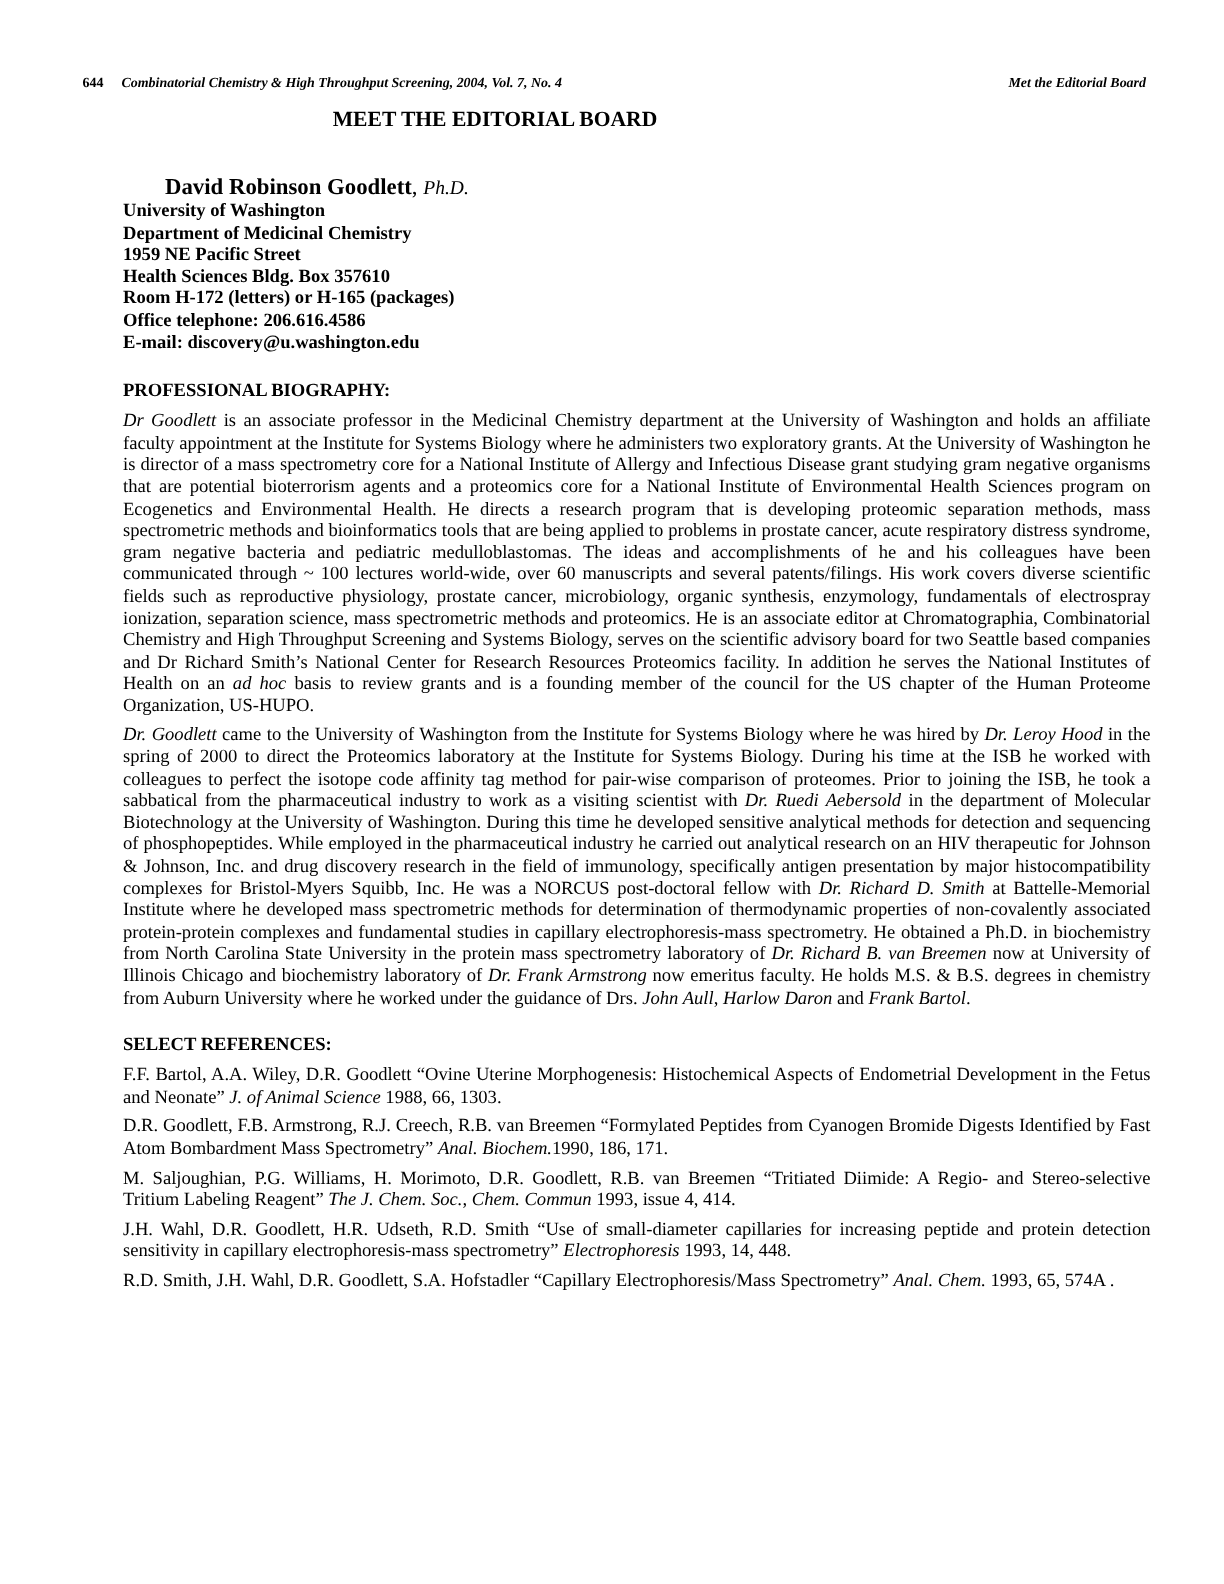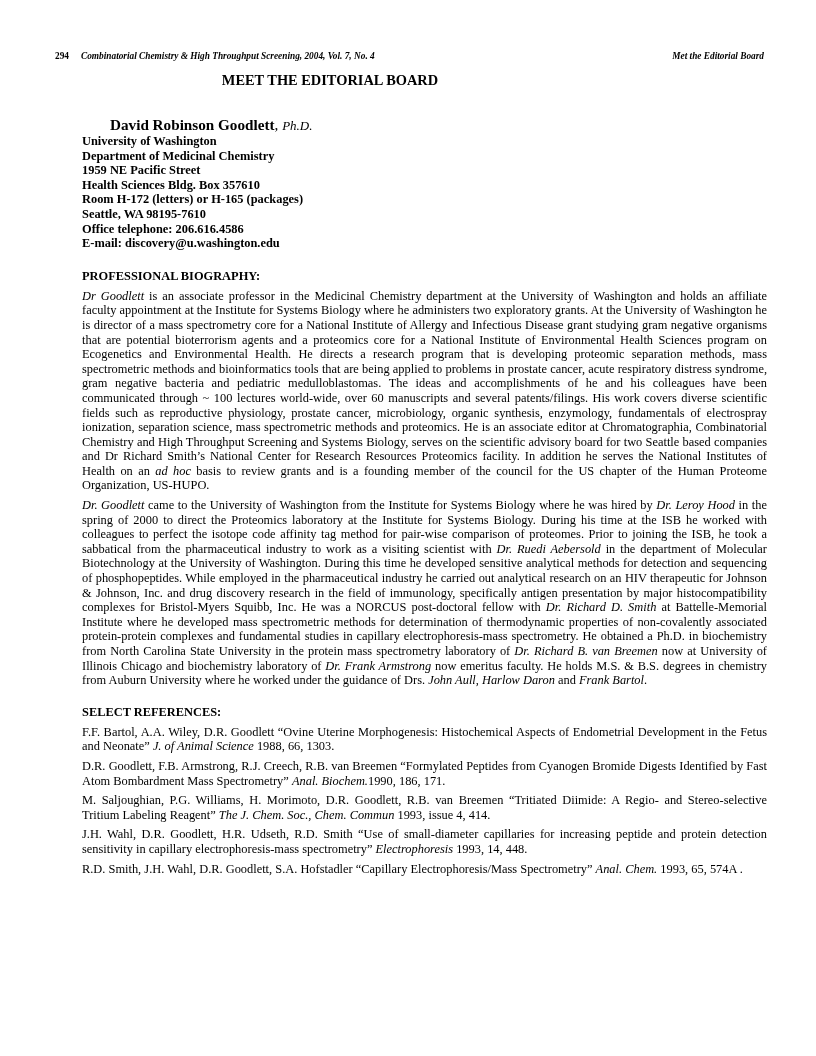--- a/index.html
+++ b/index.html
@@ -18,38 +18,37 @@
   .sec1 { margin-top:18px; }
   p { margin:0; text-align:justify; }
   .bio p { margin-top:5px; }
   .sec2 { margin-top:17px; }
   .refs p { margin-top:5px; }
 </style>
 </head>
 <body>
 
 <div class="header">
-  <span class="pageno">294</span>
+  <span class="pageno">644</span>
   <span class="journal">Combinatorial Chemistry &amp; High Throughput Screening, 2004, Vol. 7, No. 4</span>
   <span class="section">Met the Editorial Board</span>
 </div>
 
 <div class="title">MEET THE EDITORIAL BOARD</div>
 
 <div class="content">
   <div class="name">
     <b>David Robinson Goodlett</b><span>, </span><i>Ph.D.</i>
   </div>
   <div class="addr">
     <div>University of Washington</div>
     <div>Department of Medicinal Chemistry</div>
     <div>1959 NE Pacific Street</div>
     <div>Health Sciences Bldg. Box 357610</div>
     <div>Room H-172 (letters) or H-165 (packages)</div>
-    <div>Seattle, WA 98195-7610</div>
     <div>Office telephone: 206.616.4586</div>
     <div>E-mail: discovery@u.washington.edu</div>
   </div>
 
   <h2 class="sec1">PROFESSIONAL BIOGRAPHY:</h2>
   <div class="bio">
     <p><i>Dr Goodlett</i><span> is an associate professor in the Medicinal Chemistry department at the University of Washington and holds an affiliate faculty appointment at the Institute for Systems Biology where he administers two exploratory grants. At the University of Washington he is director of a mass spectrometry core for a National Institute of Allergy and Infectious Disease grant studying gram negative organisms that are potential bioterrorism agents and a proteomics core for a National Institute of Environmental Health Sciences program on Ecogenetics and Environmental Health. He directs a research program that is developing proteomic separation methods, mass spectrometric methods and bioinformatics tools that are being applied to problems in prostate cancer, acute respiratory distress syndrome, gram negative bacteria and pediatric medulloblastomas. The ideas and accomplishments of he and his colleagues have been communicated through ~ 100 lectures world-wide, over 60 manuscripts and several patents/filings. His work covers diverse scientific fields such as reproductive physiology, prostate cancer, microbiology, organic synthesis, enzymology, fundamentals of electrospray ionization, separation science, mass spectrometric methods and proteomics. He is an associate editor at Chromatographia, Combinatorial Chemistry and High Throughput Screening and Systems Biology, serves on the scientific advisory board for two Seattle based companies and Dr Richard Smith’s National Center for Research Resources Proteomics facility. In addition he serves the National Institutes of Health on an </span><i>ad hoc</i><span> basis to review grants and is a founding member of the council for the US chapter of the Human Proteome Organization, US-HUPO.</span></p>
     <p><i>Dr. Goodlett</i><span> came to the University of Washington from the Institute for Systems Biology where he was hired by </span><i>Dr. Leroy Hood</i><span> in the spring of 2000 to direct the Proteomics laboratory at the Institute for Systems Biology. During his time at the ISB he worked with colleagues to perfect the isotope code affinity tag method for pair-wise comparison of proteomes. Prior to joining the ISB, he took a sabbatical from the pharmaceutical industry to work as a visiting scientist with </span><i>Dr. Ruedi Aebersold</i><span> in the department of Molecular Biotechnology at the University of Washington. During this time he developed sensitive analytical methods for detection and sequencing of phosphopeptides. While employed in the pharmaceutical industry he carried out analytical research on an HIV therapeutic for Johnson &amp; Johnson, Inc. and drug discovery research in the field of immunology, specifically antigen presentation by major histocompatibility complexes for Bristol-Myers Squibb, Inc. He was a NORCUS post-doctoral fellow with </span><i>Dr. Richard D. Smith</i><span> at Battelle-Memorial Institute where he developed mass spectrometric methods for determination of thermodynamic properties of non-covalently associated protein-protein complexes and fundamental studies in capillary electrophoresis-mass spectrometry. He obtained a Ph.D. in biochemistry from North Carolina State University in the protein mass spectrometry laboratory of </span><i>Dr. Richard B. van Breemen</i><span> now at University of Illinois Chicago and biochemistry laboratory of </span><i>Dr. Frank Armstrong</i><span> now emeritus faculty. He holds M.S. &amp; B.S. degrees in chemistry from Auburn University where he worked under the guidance of Drs. </span><i>John Aull</i><span>, </span><i>Harlow Daron</i><span> and </span><i>Frank Bartol</i><span>.</span></p>
   </div>
 

